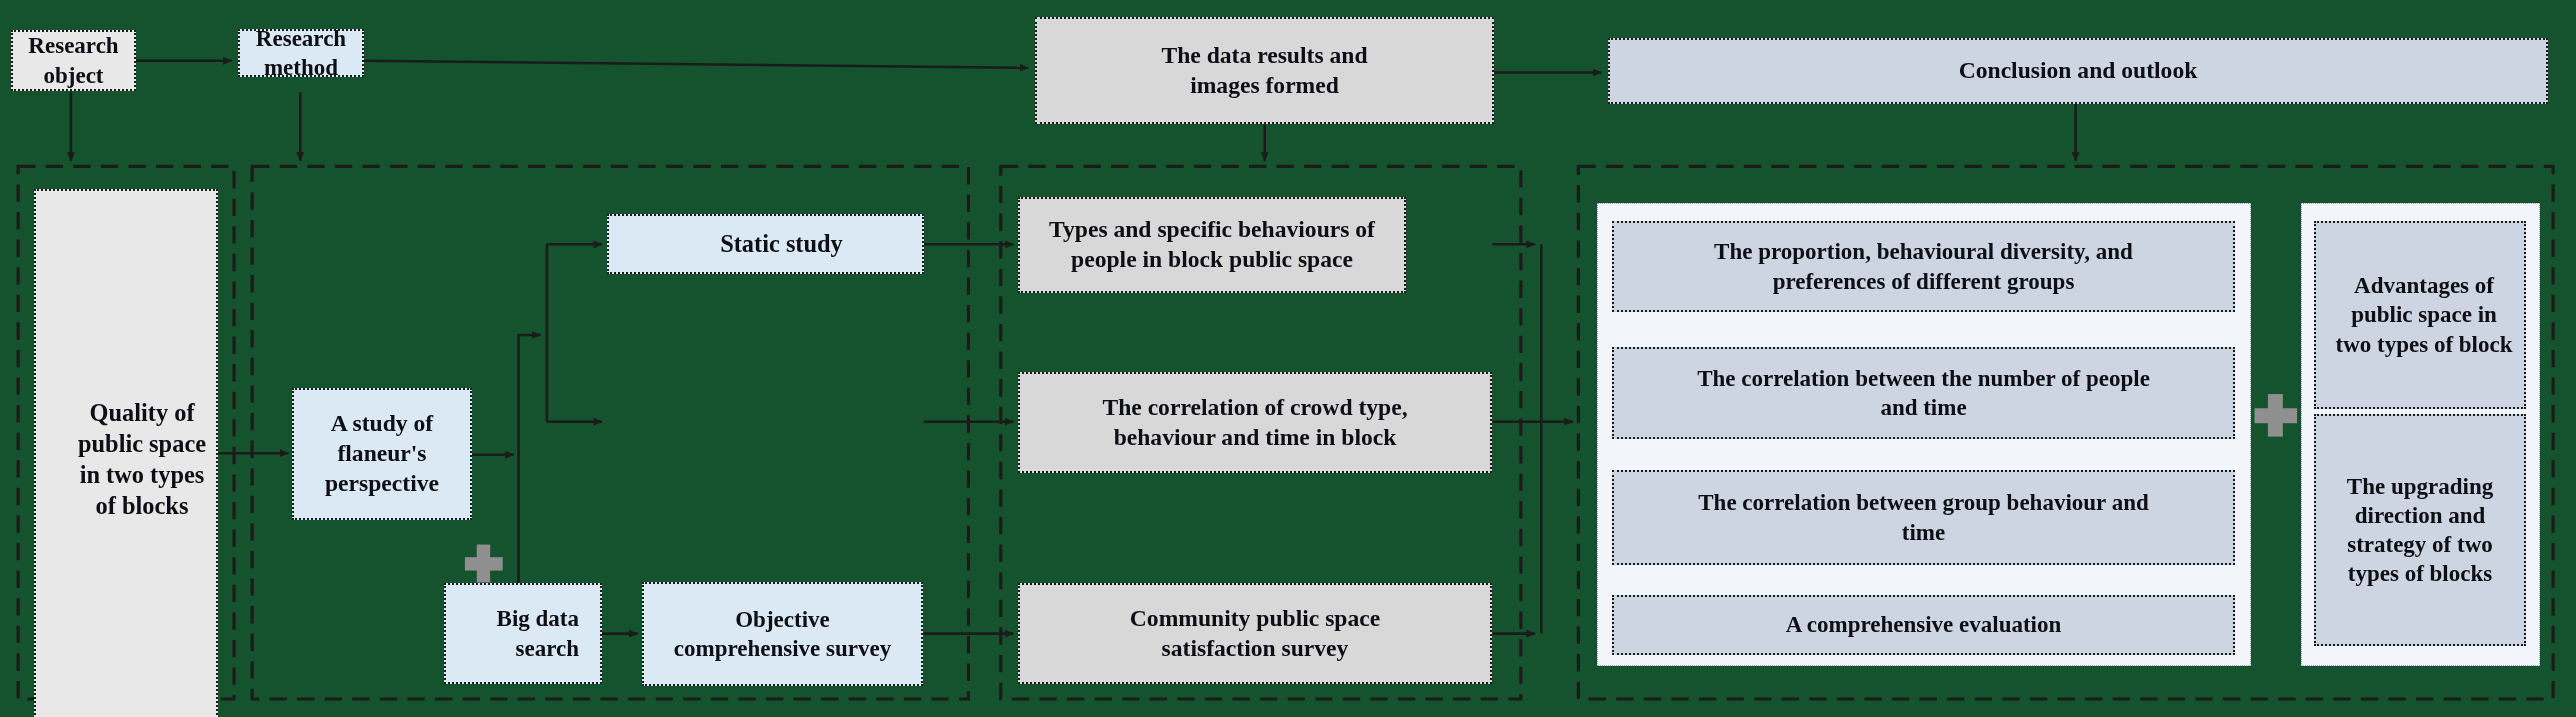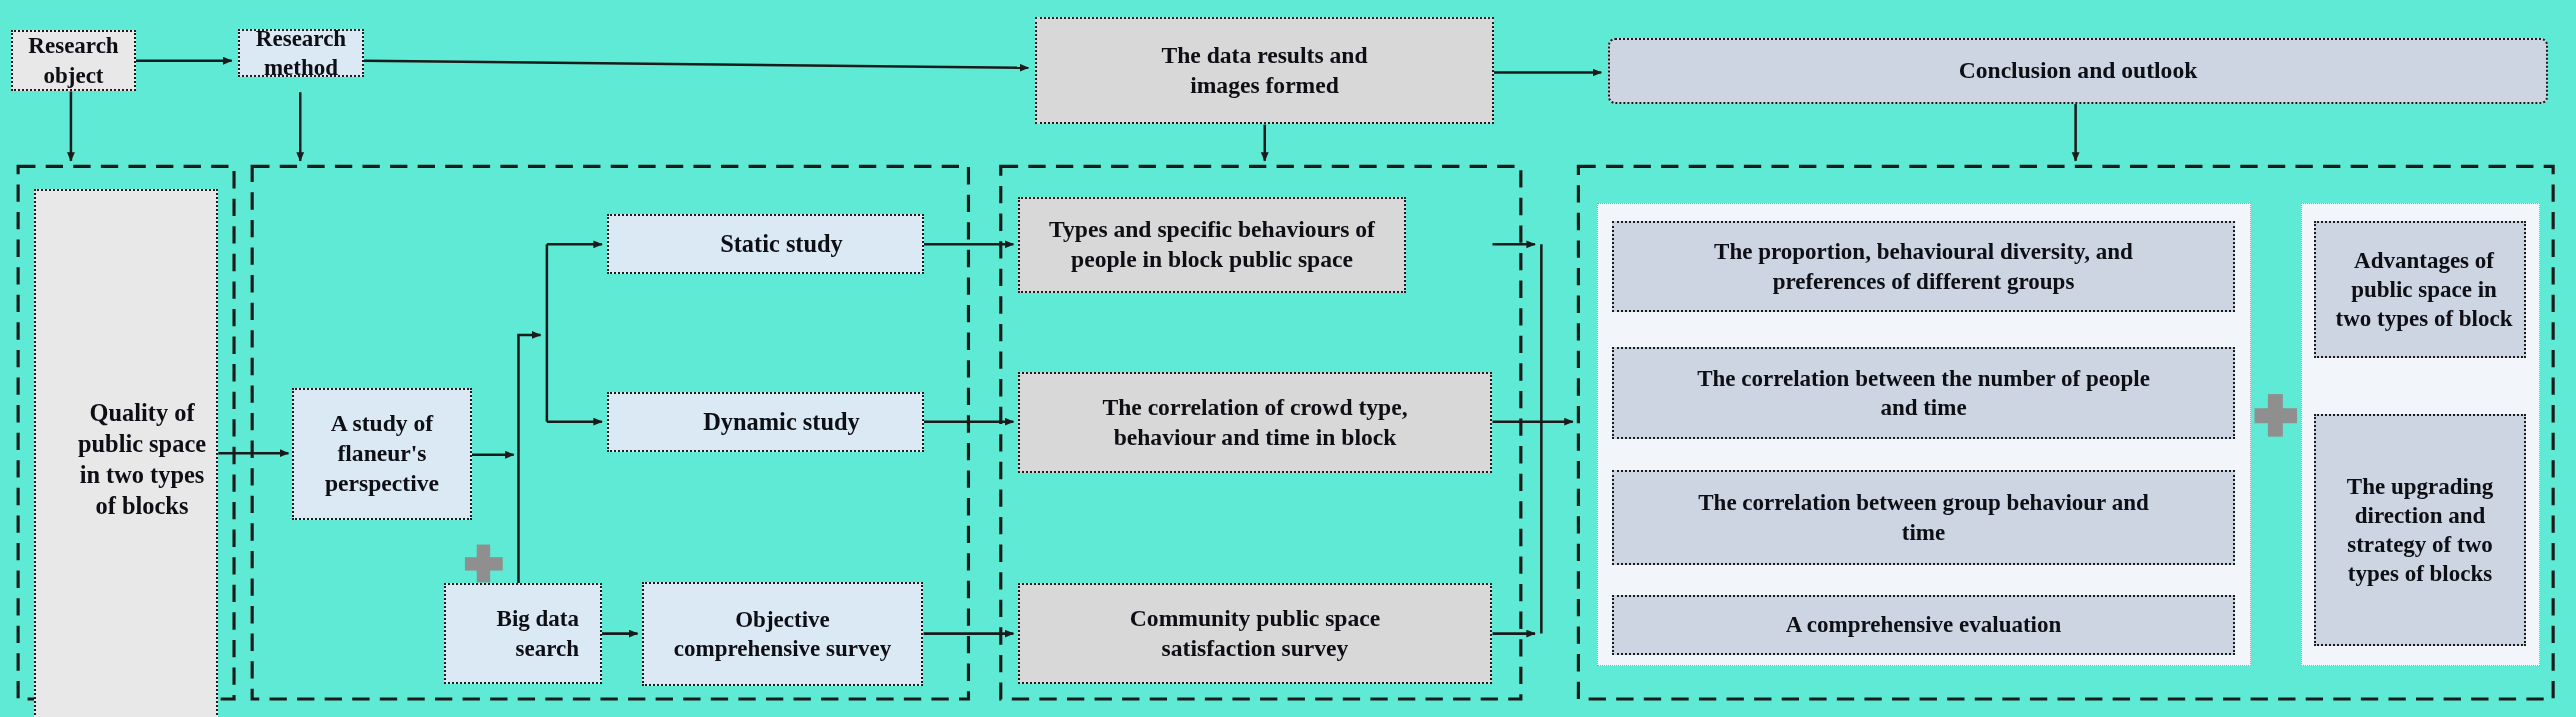--- a/index.html
+++ b/index.html
@@ -1,19 +1,19 @@
 <!DOCTYPE html>
 <html style="font-size:12.6px"><head>
 <meta charset="utf-8">
 <style>
   html,body{margin:0;padding:0;background:#ffffff;}
   #canvas{
     position:relative;
     width:2576px;height:718px;
-    background:#5eead4;
+    background:#14532d;
     font-family:"Liberation Serif","DejaVu Serif",serif;
     overflow:hidden;
   }
   #wires{position:absolute;left:0;top:0;width:2576px;height:718px;}
   .node{
     position:absolute;
     display:flex;align-items:center;justify-content:center;
     text-align:center;
     font-weight:bold;color:#0e0e15;
     border:2.4px dotted #1b1b1b;
@@ -103,43 +103,40 @@
   </div>
 
   <div class="node blue f29" style="left:238px;top:29px;width:126px;height:48px;">
     <span>Research method</span>
   </div>
 
   <div class="node grayD f30" style="left:1035px;top:17.3px;width:459px;height:107px;">
     <span style="max-width:272px;">The data results and images formed</span>
   </div>
 
-  <div class="node slate f30" style="left:1608px;top:38px;width:940px;height:66px;border-radius:7px;">
+  <div class="node slate f30" style="left:1608px;top:38px;width:940px;height:66px;">
     <span>Conclusion and outlook</span>
   </div>
 
   <div class="node grayL f31" style="left:34px;top:189px;width:184px;height:542px;">
     <span style="max-width:132px;">Quality of public space in two types of blocks</span>
   </div>
 
   <div class="node blue f30" style="left:292px;top:388px;width:180px;height:132px;">
     <span style="max-width:147px;">A study of flaneur's perspective</span>
   </div>
 
   <div class="node blue f29" style="left:444px;top:583px;width:158px;height:101px;">
     <span style="max-width:112px;text-align:right;">Big data search</span>
   </div>
 
   <div class="node blue f31" style="left:607px;top:214px;width:317px;height:60px;">
     <span>Static study</span>
   </div>
 
-  <div class="node blue f31" style="left:607px;top:392px;width:317px;height:60px;">
-    <span>Dynamic study</span>
-  </div>
 
   <div class="node blue f29" style="left:642px;top:582px;width:281px;height:104px;">
     <span style="max-width:235px;">Objective comprehensive survey</span>
   </div>
 
   <div class="node grayD f30" style="left:1018px;top:197px;width:388px;height:96px;">
     <span style="max-width:403px;">Types and specific behaviours of people in block public space</span>
   </div>
 
   <div class="node grayD f30" style="left:1018px;top:372px;width:474px;height:101px;">
@@ -162,21 +159,21 @@
   </div>
 
   <div class="node slate f29" style="left:1612px;top:470px;width:623px;height:95px;font-family:Liberation Serif, serif;">
     <span style="max-width:485px;">The correlation between group behaviour and time</span>
   </div>
 
   <div class="node slate f29" style="left:1612px;top:595px;width:623px;height:60px;">
     <span>A comprehensive evaluation</span>
   </div>
 
-  <div class="node slate f29" style="left:2314px;top:221px;width:212px;height:137px;padding-left:8px;">
+  <div class="node slate f29" style="left:2314px;top:221px;width:212px;height:188px;padding-left:8px;">
     <span style="max-width:180px;">Advantages of public space in two types of block</span>
   </div>
 
   <div class="node slate f29" style="left:2314px;top:414px;width:212px;height:232px;">
     <span style="max-width:183px;">The upgrading direction and strategy of two types of blocks</span>
   </div>
 
 </div>
 
 

